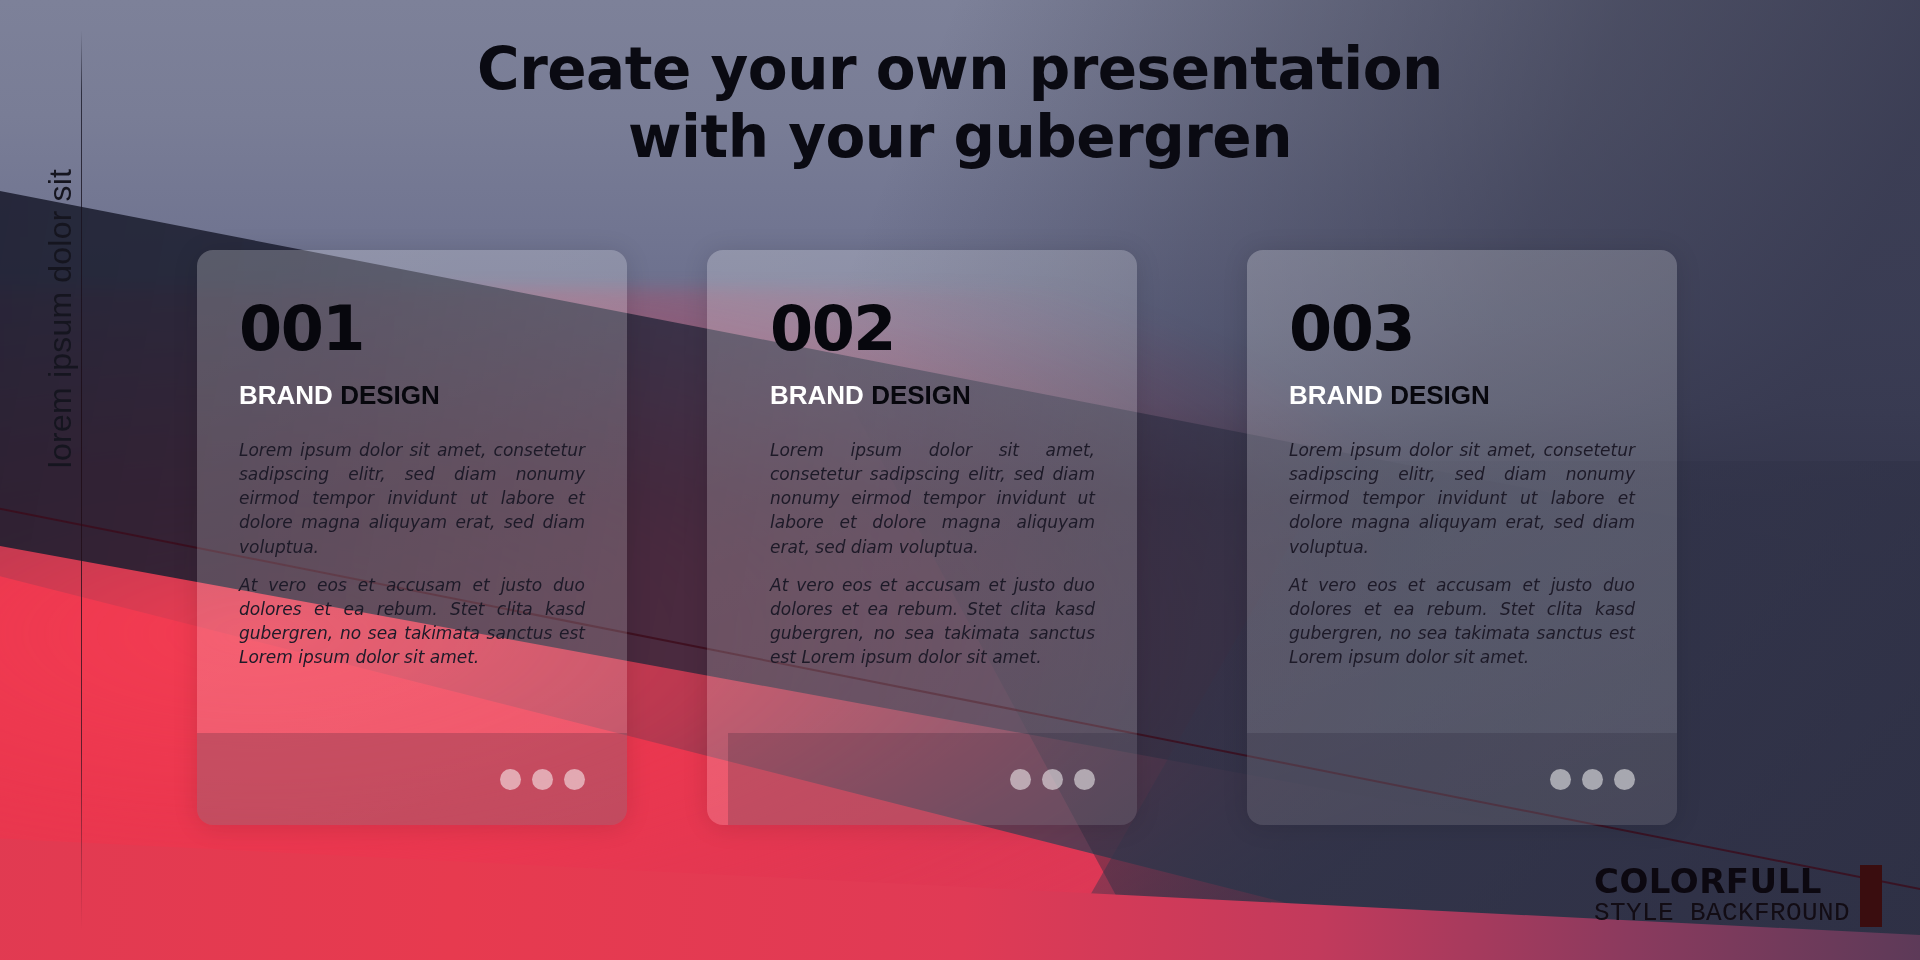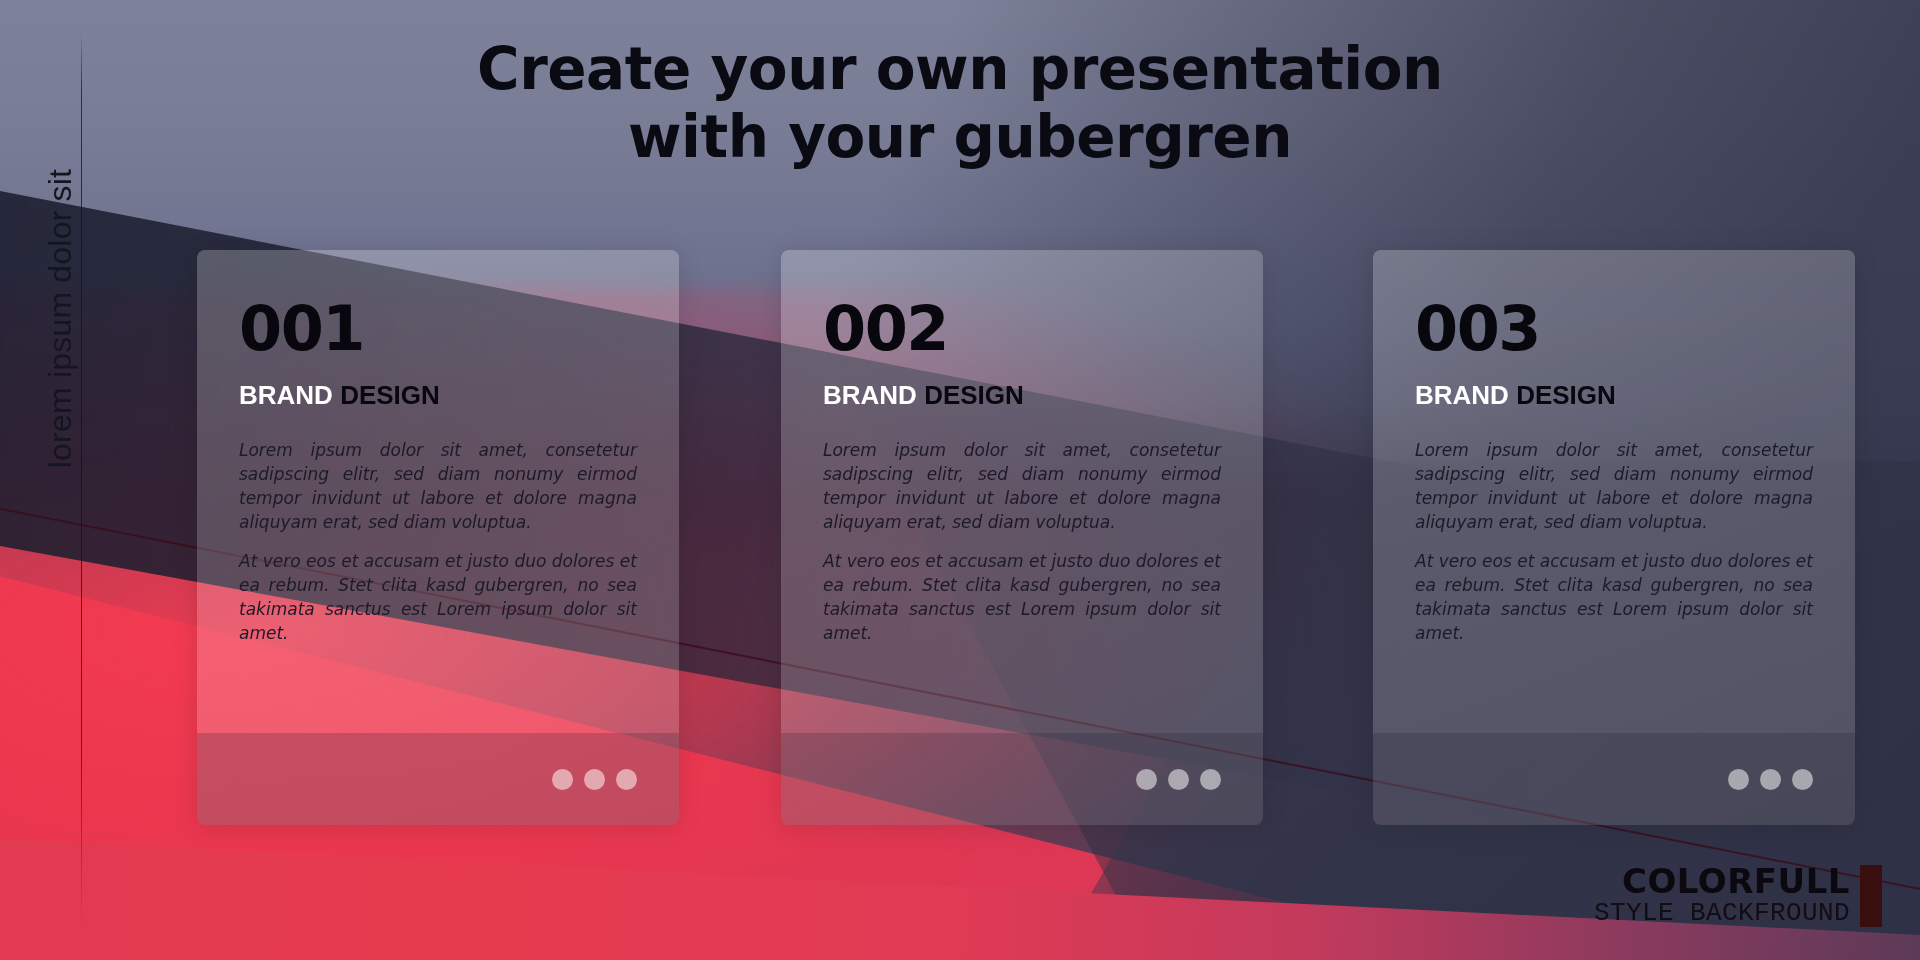--- a/index.html
+++ b/index.html
@@ -151,30 +151,30 @@
   
   .cards {
     position:absolute;
     left:0; top:250px;
     width:1920px;
     display:flex;
     z-index:15;
   }
   .card {
     position:relative;
-    width:482px;
-    border-radius:8px;
+    width:430px;
+    border-radius:16px;
     overflow:hidden;
     background:linear-gradient(160deg,
         rgba(255,255,255,.23) 0%, rgba(255,255,255,.19) 45%,
         rgba(255,255,255,.16) 100%);
     box-shadow:0 2px 26px rgba(10,10,20,.12);
   }
   .card-1 { margin-left:197px; }
-  .card-2 { margin-left:102px; }
+  .card-2 { margin-left:80px;padding-left:21px; }
   .card-3 { margin-left:110px; }
 
   .card-body {
     padding:48px 42px 28px 42px;
     min-height:483px;
   }
   .card-number {
     font-size:62px;
     font-weight:700;
     line-height:1;
@@ -219,21 +219,21 @@
 
   
   .logo {
     position:absolute;
     right:38px; bottom:32px;
     display:flex;
     align-items:center;
     gap:10px;
     z-index:16;
   }
-  .logo-text { text-align:right; }
+  .logo-text { text-align:left; }
   .logo-main {
     font-size:34px;
     font-weight:700;
     letter-spacing:.5px;
     line-height:1.05;
     color:#0c0810;
     font-family:"DejaVu Sans", sans-serif;
   }
   .logo-sub {
     font-size:26px;

